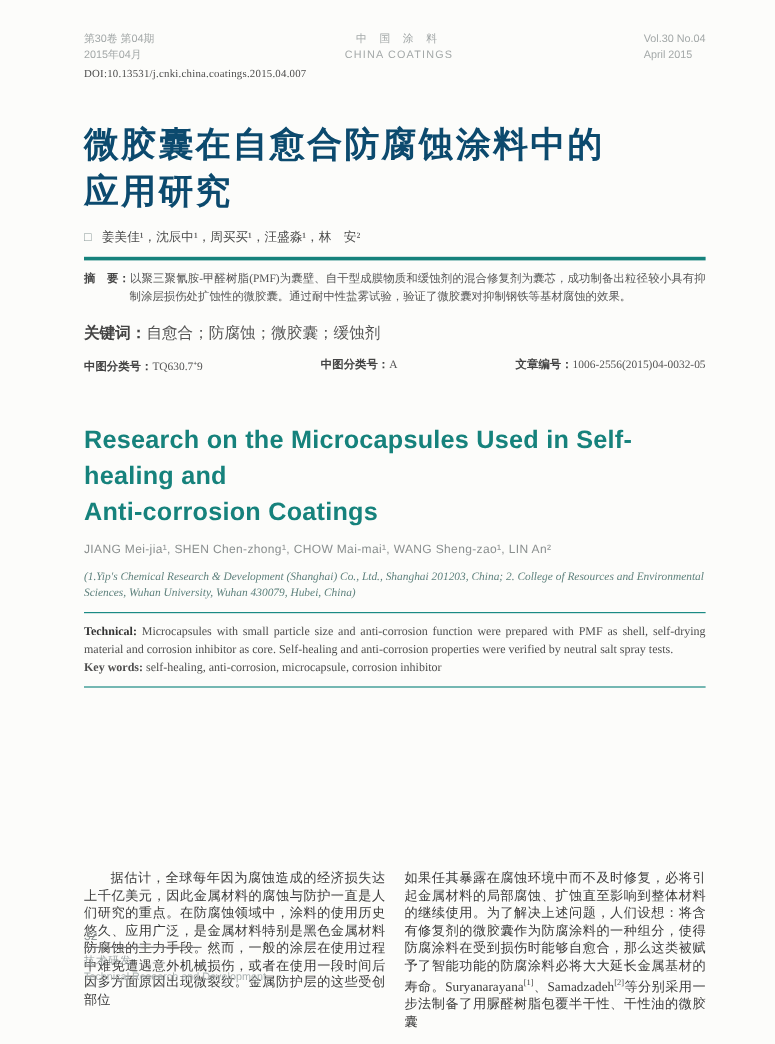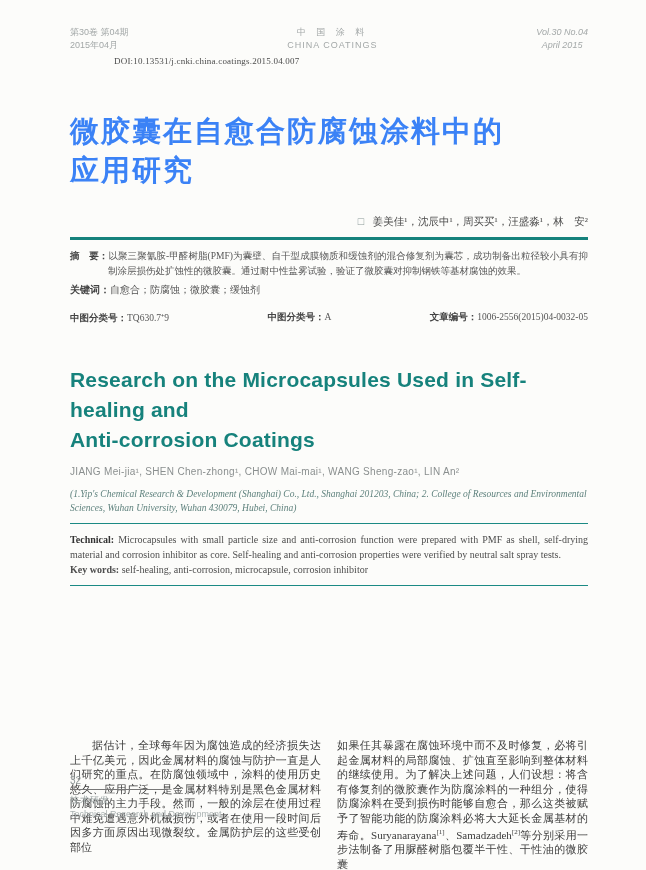--- a/index.html
+++ b/index.html
@@ -19,51 +19,50 @@
   }
   
   .hdr{
     display:flex;justify-content:space-between;align-items:flex-start;
     font-family:"Liberation Sans", sans-serif;
     font-size:9px;line-height:13px;color:#a3a8a8;
   }
   .hdr .col{white-space:nowrap;}
   .hdr .c{text-align:center;letter-spacing:4px;}
   .hdr .c .en{letter-spacing:1px;}
-  .hdr .r{text-align:center;font-style:italic;}
+  .hdr .r{text-align:left;}
   .doi{
     margin-top:4px;font-family:"Liberation Serif", serif;
-    font-size:9px;color:#4c4c4c;letter-spacing:.2px;margin-left:44px;
+    font-size:9px;color:#4c4c4c;letter-spacing:.2px;
   }
   
   .title-cn{
-    margin-top:46px;
+    margin-top:36px;
     font-family:Liberation Sans, sans-serif;
     font-weight:bold;
     font-size:29px;line-height:39px;
-    color:#3b82f6;letter-spacing:2px;
+    color:#0c4a6e;letter-spacing:2px;
   }
   
   .authors-cn{
-    margin-top:25px;font-size:10.5px;line-height:13px;color:#4a4a4a;
+    margin-top:12px;font-size:10.5px;line-height:13px;color:#4a4a4a;
     font-family:"Liberation Serif", serif;
-    text-align:right;
   }
   .authors-cn .marker{color:#8b9a99;margin-right:6px;}
   .authors-cn .affil{padding-left:17px;margin-top:3px;font-size:9.5px;color:#555;}
   .rule-thick{margin-top:9px;height:3px;background:#16827c;border:none;}
   .rule-thin{height:1px;background:#1b8a84;border:none;margin:0;}
   
   .abs-cn{
     margin-top:9px;font-size:9.5px;line-height:15px;color:#555;
     text-align:justify;
   }
   .abs-cn .body{padding-left:38px;text-indent:-38px;}
   .abs-cn b,.kw-cn b,.clc b{color:#444;}
-  .kw-cn{margin-top:4px;font-size:10px;line-height:15px;color:#555;font-family:Liberation Mono, monospace;}
+  .kw-cn{margin-top:14px;font-size:13px;line-height:15px;color:#555;}
   .clc{
     margin-top:13px;font-size:9.5px;color:#555;
     display:flex;justify-content:space-between;
   }
   
   .title-en{
     margin-top:40px;
     font-family:"Liberation Sans", sans-serif;
     font-weight:bold;font-size:21px;line-height:30px;
     color:#16827c;letter-spacing:.2px;

